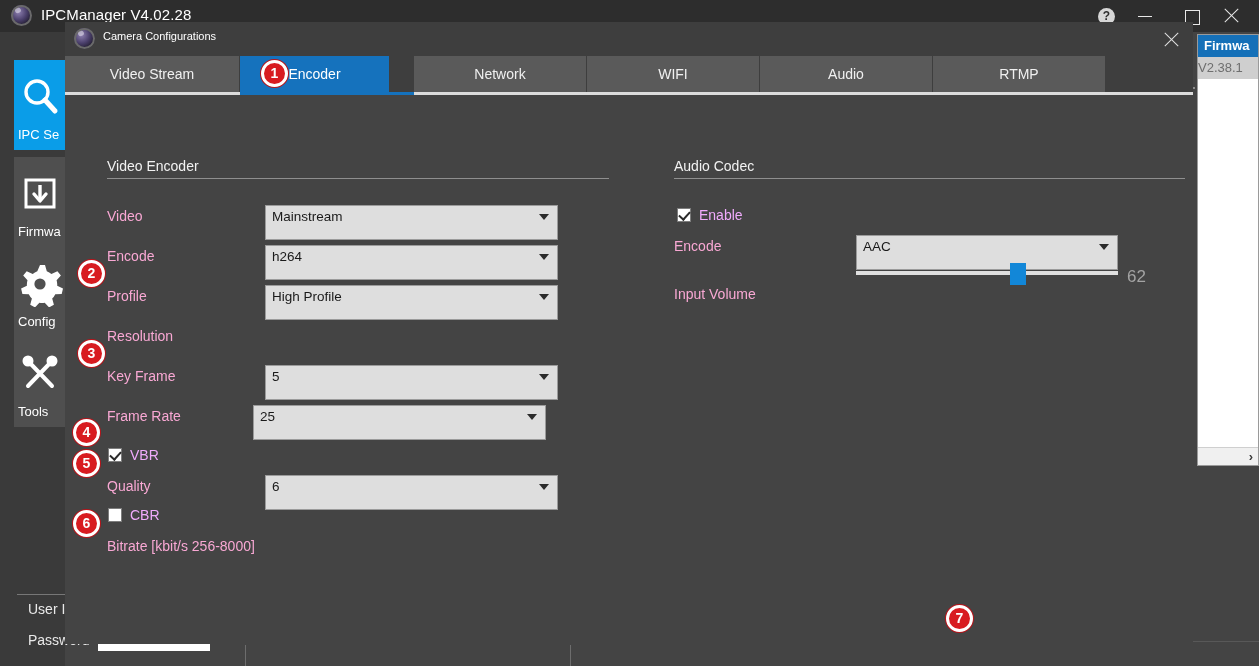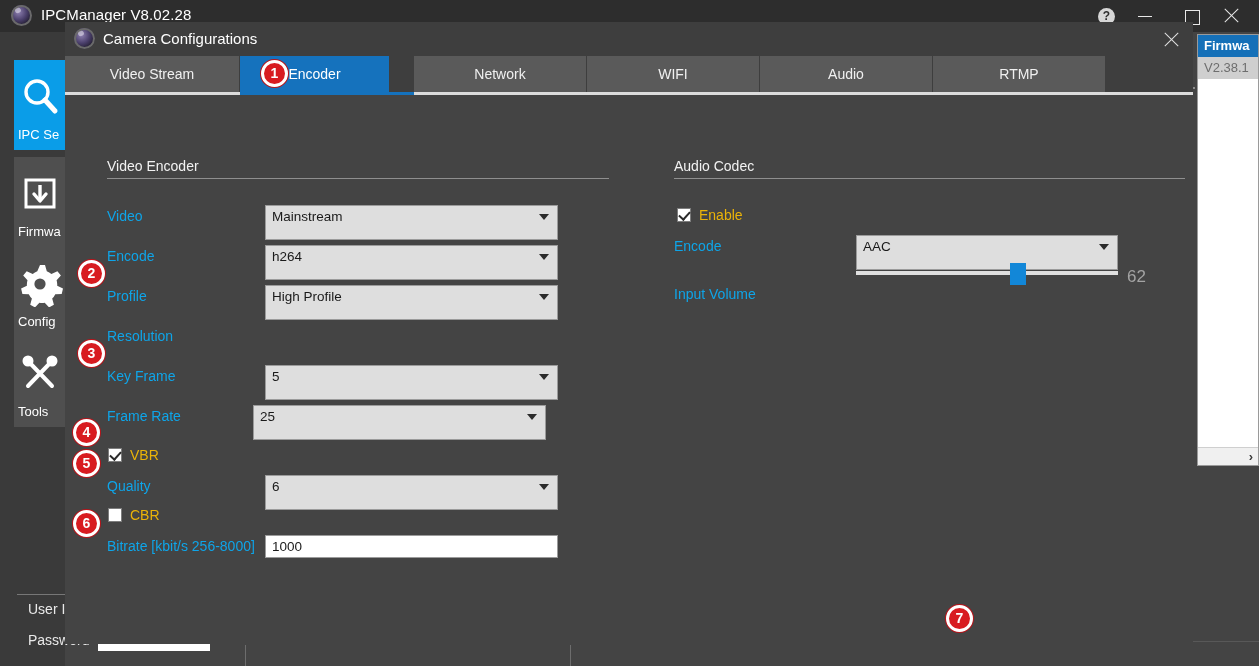--- a/index.html
+++ b/index.html
@@ -49,81 +49,81 @@
   #bg-pass-input{position:absolute;left:98px;top:637px;width:112px;height:14px;background:#ffffff;}
   #bg-status-sep1{position:absolute;left:245px;top:645px;width:1px;height:21px;background:#6d6d6d;}
   #bg-status-sep2{position:absolute;left:570px;top:645px;width:1px;height:21px;background:#6d6d6d;}
   #bg-status-top{position:absolute;left:65px;top:641px;width:1194px;height:1px;background:#585858;}
 
   
   #bg-list{position:absolute;left:1197px;top:34px;width:62px;height:432px;background:#ffffff;border:1px solid #9a9a9a;box-sizing:border-box;}
   #bg-list-header{position:absolute;left:0;top:0;width:100%;height:22px;background:#1570b8;color:#ffffff;font-size:13px;font-weight:bold;
     line-height:22px;padding-left:6px;box-sizing:border-box;white-space:nowrap;overflow:hidden;}
   #bg-list-row{position:absolute;left:0;top:22px;width:100%;height:22px;background:#cfcfcf;color:#6e6e6e;font-size:13px;
-    line-height:22px;padding-left:6px;box-sizing:border-box;white-space:nowrap;overflow:hidden;}
+    line-height:22px;box-sizing:border-box;white-space:nowrap;overflow:hidden;}
   #bg-list-scroll{position:absolute;left:0;bottom:0;width:100%;height:18px;background:#f0f0f0;border-top:1px solid #cfcfcf;box-sizing:border-box;}
   #bg-list-scroll-arrow{position:absolute;right:5px;top:1px;font-size:13px;color:#3a3a3a;font-weight:bold;}
   #bg-rail-tick{position:absolute;left:1185px;top:87px;width:10px;height:2px;background:#8c8c8c;}
 
   
   #dialog{position:absolute;left:65px;top:22px;width:1128px;height:622px;background:#3e3e3e;}
   #dialog-titlebar{position:absolute;left:0;top:0;width:100%;height:34px;background:#3e3e3e;}
   #dialog-icon{position:absolute;left:9px;top:6px;width:21px;height:21px;border-radius:50%;
     background:radial-gradient(circle at 36% 34%, #8d7fb0 0%, #4a3f6b 42%, #241f33 70%, #101018 100%);
     box-shadow:0 0 0 2px #6a6a6a inset;}
   #dialog-icon:after{content:"";position:absolute;left:4px;top:3px;width:6px;height:5px;border-radius:50%;
     background:rgba(255,255,255,.45);transform:rotate(-20deg);}
-  #dialog-title{position:absolute;left:38px;top:8px;font-size:15px;color:#ffffff;}
+  #dialog-title{position:absolute;left:38px;top:8px;font-size:11px;color:#ffffff;}
   #dialog-close{position:absolute;left:1092px;top:4px;width:30px;height:26px;}
   #dialog-close .x-bar{background:#e2e2e2;left:5px;top:13px;width:19px;}
 
   
   #tabbar{position:absolute;left:0;top:34px;width:1128px;height:36px;}
   .tab{position:absolute;top:0;height:36px;background:#5a5a5a;color:#f0f0f0;font-size:14px;
     text-align:center;line-height:36px;box-sizing:border-box;border-right:1px solid #3e3e3e;}
   .tab.active{background:#1572bd;color:#ffffff;}
   #tab-underline{position:absolute;left:0;top:70px;width:1128px;height:3px;background:#dcdcdc;}
   #tab-active-underline{position:absolute;top:70px;height:3px;background:#1572bd;}
 
   
   #dialog-body{position:absolute;left:0;top:73px;width:1128px;height:549px;background:#444444;}
 
   .section-title{position:absolute;font-size:14px;color:#f2f2f2;}
   .section-rule{position:absolute;height:1px;background:#8f8f8f;}
 
-  .field-label{position:absolute;font-size:14px;color:#0ea5e9;white-space:nowrap;}
+  .field-label{position:absolute;font-size:14px;color:#f9a8d4;white-space:nowrap;}
   .combo{position:absolute;height:35px;background:#dedede;border:1px solid #9b9b9b;box-sizing:border-box;
     color:#1a1a1a;font-size:13.5px;line-height:21px;padding-left:6px;}
   .combo .caret{position:absolute;right:8px;top:8px;width:0;height:0;
     border-left:5px solid transparent;border-right:5px solid transparent;border-top:6px solid #2b2b2b;}
   .textbox{position:absolute;height:23px;background:#ffffff;border:1px solid #9b9b9b;box-sizing:border-box;
     color:#1a1a1a;font-size:13.5px;line-height:21px;padding-left:6px;}
   .checkbox{position:absolute;width:14px;height:14px;background:#ffffff;border:1px solid #7d7d7d;box-sizing:border-box;}
   .checkbox.checked:after{content:"";position:absolute;left:3px;top:0px;width:5px;height:9px;
     border:solid #2b2b2b;border-width:0 2px 2px 0;transform:rotate(42deg);}
-  .check-label{position:absolute;font-size:14px;color:#eab308;}
+  .check-label{position:absolute;font-size:14px;color:#f0abfc;}
 
   
   #slider-track{position:absolute;left:856px;top:271px;width:262px;height:4px;background:#e0e0e0;}
   #slider-thumb{position:absolute;left:1010px;top:263px;width:16px;height:22px;background:#1287d8;}
   #slider-value{position:absolute;left:1127px;top:267px;font-size:17px;color:#a3a3a3;}
 
   
   .badge{position:absolute;width:27px;height:27px;border-radius:50%;background:#d81b20;border:3px solid #ffffff;
     box-sizing:border-box;color:#ffffff;font-size:14px;font-weight:bold;text-align:center;line-height:21px;
     box-shadow:0 0 0 1px #b8141a;}
 </style>
 </head>
 <body>
 
 <div id="app-window">
 
   <div id="app-titlebar">
     <div id="app-title-icon"></div>
-    <div id="app-title-text">IPCManager V8.02.28</div>
+    <div id="app-title-text">IPCManager V4.02.28</div>
 
     <div class="win-btn" id="win-help">
       <div id="help-glyph">?</div>
     </div>
     <div class="win-btn" id="win-min">
       <div class="win-line" id="min-line"></div>
     </div>
     <div class="win-btn" id="win-max">
       <div id="max-box"></div>
     </div>
@@ -256,21 +256,20 @@
     <div class="checkbox checked" style="left:43px;top:353px;"></div>
     <div class="check-label" style="left:65px;top:352px;">VBR</div>
 
     <div class="field-label" style="left:42px;top:383px;">Quality</div>
     <div class="combo" style="left:200px;top:380px;width:293px;">6<span class="caret"></span></div>
 
     <div class="checkbox" style="left:43px;top:413px;"></div>
     <div class="check-label" style="left:65px;top:412px;">CBR</div>
 
     <div class="field-label" style="left:42px;top:443px;width:158px;overflow:hidden;">Bitrate [kbit/s 256-8000]</div>
-    <div class="textbox" style="left:200px;top:440px;width:293px;">1000</div>
 
     <div class="section-title" style="left:609px;top:63px;">Audio Codec</div>
     <div class="section-rule" style="left:609px;top:83px;width:511px;"></div>
 
     <div class="checkbox checked" style="left:612px;top:113px;"></div>
     <div class="check-label" style="left:634px;top:112px;">Enable</div>
 
     <div class="field-label" style="left:609px;top:143px;">Encode</div>
     <div class="combo" style="left:791px;top:140px;width:262px;">AAC<span class="caret"></span></div>
 

